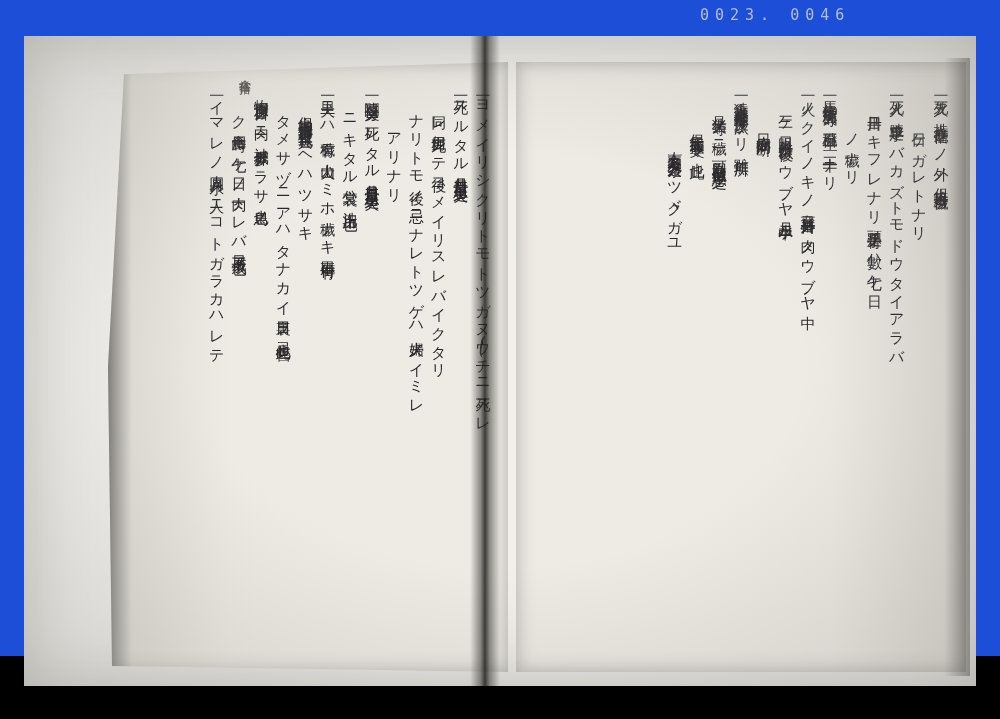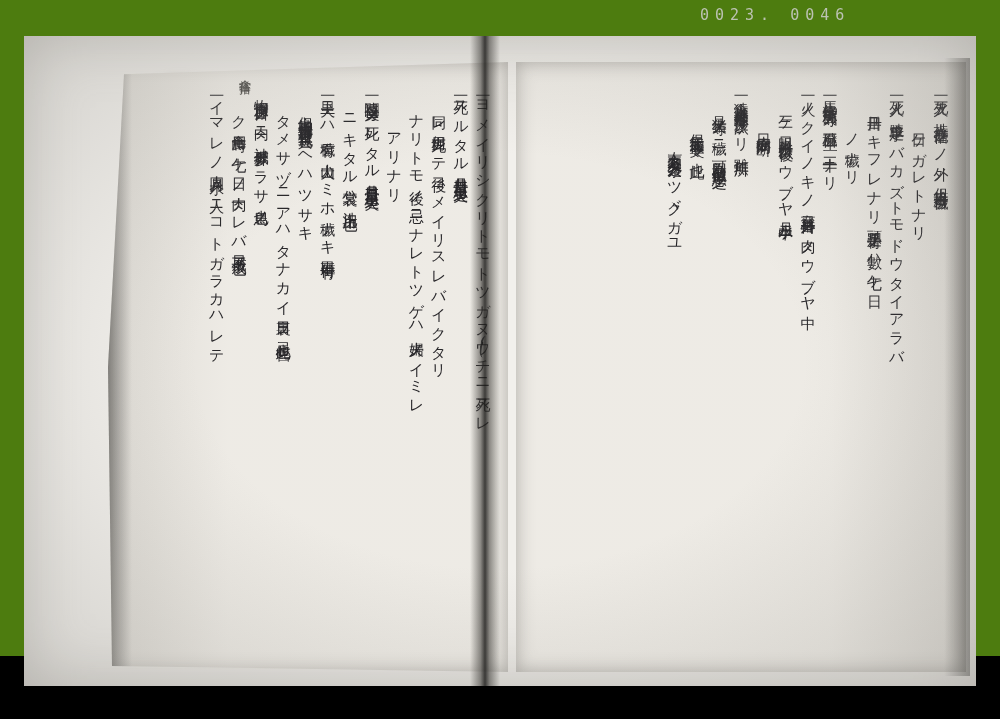--- a/index.html
+++ b/index.html
@@ -11,21 +11,21 @@
     width: 1000px;
     height: 719px;
     overflow: hidden;
     font-family: "DejaVu Sans", sans-serif;
   }
 
   #page {
     position: relative;
     width: 1000px;
     height: 656px;
-    background: #4d7c0f;
+    background: #1d4ed8;
   }
 
   
   .frame-number {
     position: absolute;
     top: 6px;
     left: 700px;
     color: #cfcfcf;
     font-family: "DejaVu Sans Mono", monospace;
     font-size: 15px;

